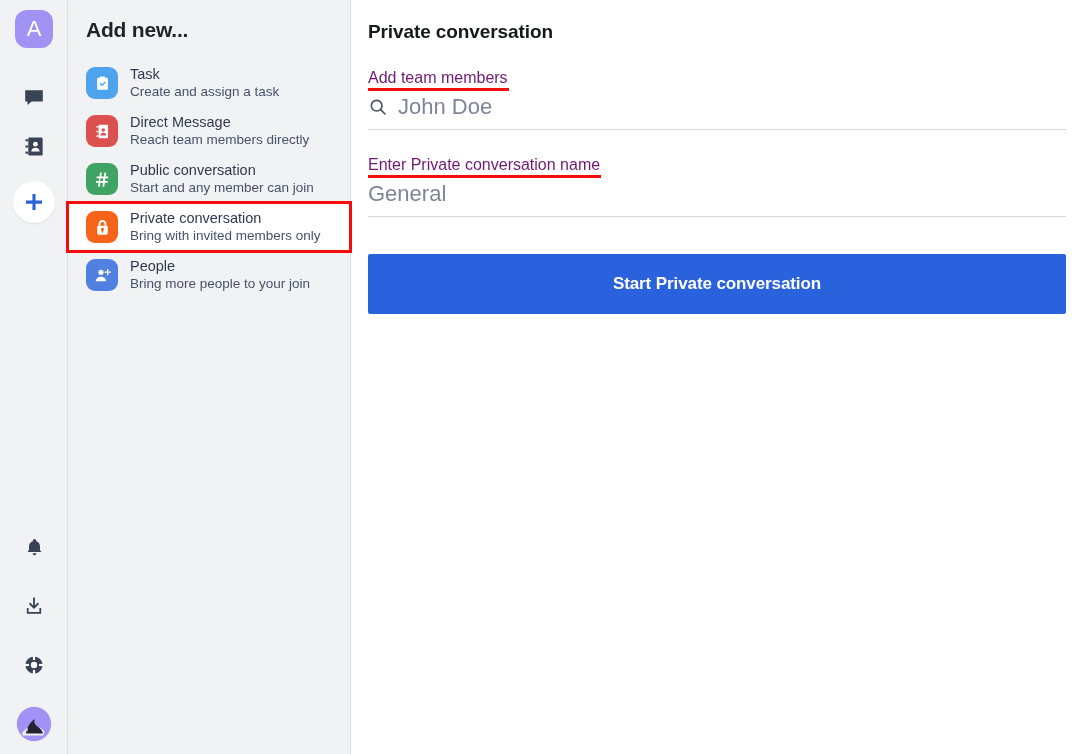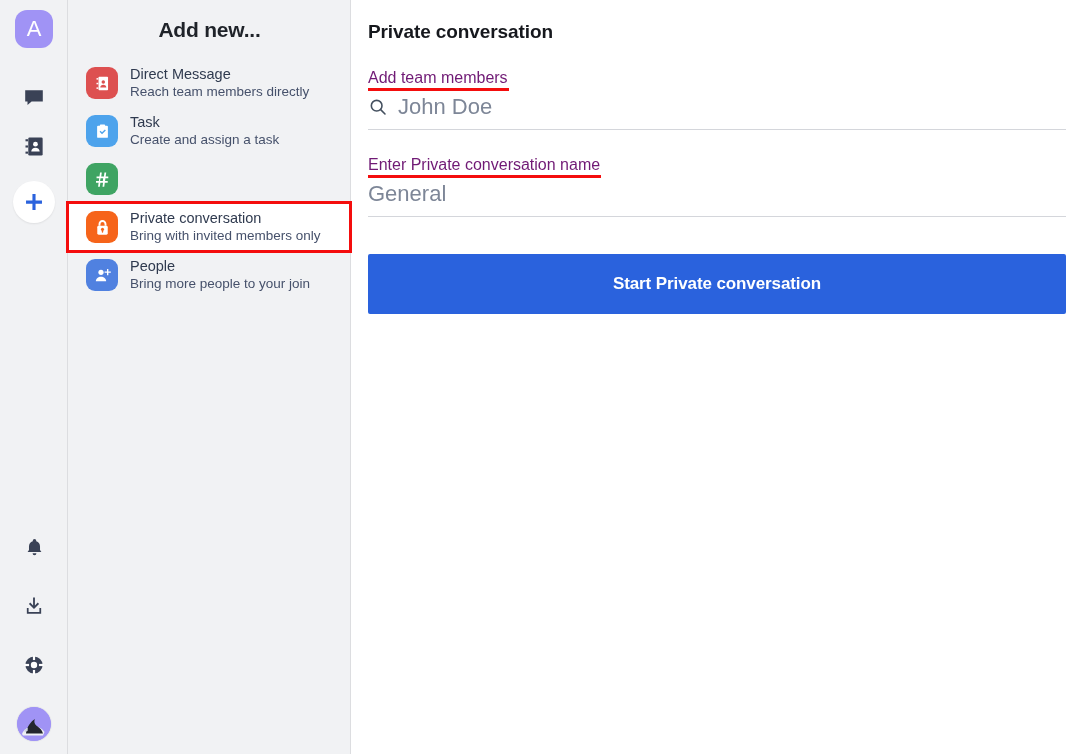--- a/index.html
+++ b/index.html
@@ -76,21 +76,20 @@
     background: #f1f2f4;
     border-right: 1px solid #dcdde0;
     position: relative;
   }
   .panel-title {
     font-size: 21px;
     font-weight: bold;
     color: #1f2329;
     padding: 18px 17px 0 18px;
     letter-spacing: -0.2px;
-    text-align: center;
   }
   .opt-list { margin-top: 17px; }
   .opt-row {
     display: flex;
     align-items: center;
     padding: 5px 10px 5px 18px;
     gap: 12px;
     height: 48px;
     cursor: pointer;
     position: relative;
@@ -273,55 +272,59 @@
         </div>
       </div>
     </div>
   </div>
 
   <div class="list-panel">
     <div class="panel-title">Add new...</div>
     <div class="opt-list">
 
       <div class="opt-row">
+        <div class="opt-ico" style="background:#4da3ec;">
+          <svg width="19" height="19" viewBox="0 0 24 24">
+            <path d="M6.4 4.6h11.2c.7 0 1.2.5 1.2 1.2v13c0 .7-.5 1.2-1.2 1.2H6.4c-.7 0-1.2-.5-1.2-1.2v-13c0-.7.5-1.2 1.2-1.2z" fill="#ffffff"></path>
+            <path d="M9.6 3h4.8c.5 0 .9.4.9.9v1.7H8.7V3.9c0-.5.4-.9.9-.9z" fill="#ffffff"></path>
+            <path d="M8.3 12.4l1.2-1.2 1.9 1.9 3.6-3.6 1.2 1.2-4.8 4.8z" fill="#4da3ec"></path>
+          </svg>
+        </div>
+        <div class="opt-text">
+          <div class="opt-title">Task</div>
+          <div class="opt-sub">Create and assign a task</div>
+        </div>
+      </div>
+
+      <div class="opt-row">
         <div class="opt-ico" style="background:#dd5050;">
           <svg width="19" height="19" viewBox="0 0 24 24">
             <rect x="7" y="3.4" width="12" height="17.2" rx="1" fill="#ffffff"></rect>
             <rect x="4.4" y="5.2" width="2.3" height="1.9" fill="#ffffff"></rect>
             <rect x="4.4" y="11.1" width="2.3" height="1.9" fill="#ffffff"></rect>
             <rect x="4.4" y="16.9" width="2.3" height="1.9" fill="#ffffff"></rect>
             <circle cx="13" cy="10.2" r="2.2" fill="#dd5050"></circle>
             <path d="M9.2 17.2c0-2.2 1.7-3.5 3.8-3.5s3.8 1.3 3.8 3.5z" fill="#dd5050"></path>
           </svg>
         </div>
         <div class="opt-text">
           <div class="opt-title">Direct Message</div>
           <div class="opt-sub">Reach team members directly</div>
         </div>
       </div>
 
       <div class="opt-row">
-        <div class="opt-ico" style="background:#4da3ec;">
-          <svg width="19" height="19" viewBox="0 0 24 24">
-            <path d="M6.4 4.6h11.2c.7 0 1.2.5 1.2 1.2v13c0 .7-.5 1.2-1.2 1.2H6.4c-.7 0-1.2-.5-1.2-1.2v-13c0-.7.5-1.2 1.2-1.2z" fill="#ffffff"></path>
-            <path d="M9.6 3h4.8c.5 0 .9.4.9.9v1.7H8.7V3.9c0-.5.4-.9.9-.9z" fill="#ffffff"></path>
-            <path d="M8.3 12.4l1.2-1.2 1.9 1.9 3.6-3.6 1.2 1.2-4.8 4.8z" fill="#4da3ec"></path>
-          </svg>
-        </div>
-        <div class="opt-text">
-          <div class="opt-title">Task</div>
-          <div class="opt-sub">Create and assign a task</div>
-        </div>
-      </div>
-
-      <div class="opt-row">
         <div class="opt-ico" style="background:#3fa463;">
           <svg width="19" height="19" viewBox="0 0 24 24">
             <path d="M8.9 3.2h2.2l-.7 5.1h3.4l.7-5.1h2.2l-.7 5.1h3.3v2.2h-3.6l-.5 3.3h3.4v2.2h-3.7l-.7 5.2h-2.2l.7-5.2h-3.4l-.7 5.2H6.4l.7-5.2H3.8v-2.2h3.6l.5-3.3H4.5V8.3h3.7zm.6 7.3l-.5 3.3h3.4l.5-3.3z" fill="#ffffff"></path>
           </svg>
+        </div>
+        <div class="opt-text">
+          <div class="opt-title">Public conversation</div>
+          <div class="opt-sub">Start and any member can join</div>
         </div>
       </div>
 
       <div class="opt-row selected">
         <div class="opt-ico" style="background:#f6641a;">
           <svg width="19" height="19" viewBox="0 0 24 24">
             <path d="M12 2.6c2.8 0 5 2.2 5 5v2.2h-2.4V7.6a2.6 2.6 0 0 0-5.2 0v2.2H7V7.6c0-2.8 2.2-5 5-5z" fill="#ffffff"></path>
             <rect x="5.4" y="9.8" width="13.2" height="11.2" rx="1.8" fill="#ffffff"></rect>
             <circle cx="12" cy="14.2" r="1.9" fill="#f6641a"></circle>
             <rect x="11.1" y="14.6" width="1.8" height="4" rx="0.9" fill="#f6641a"></rect>

